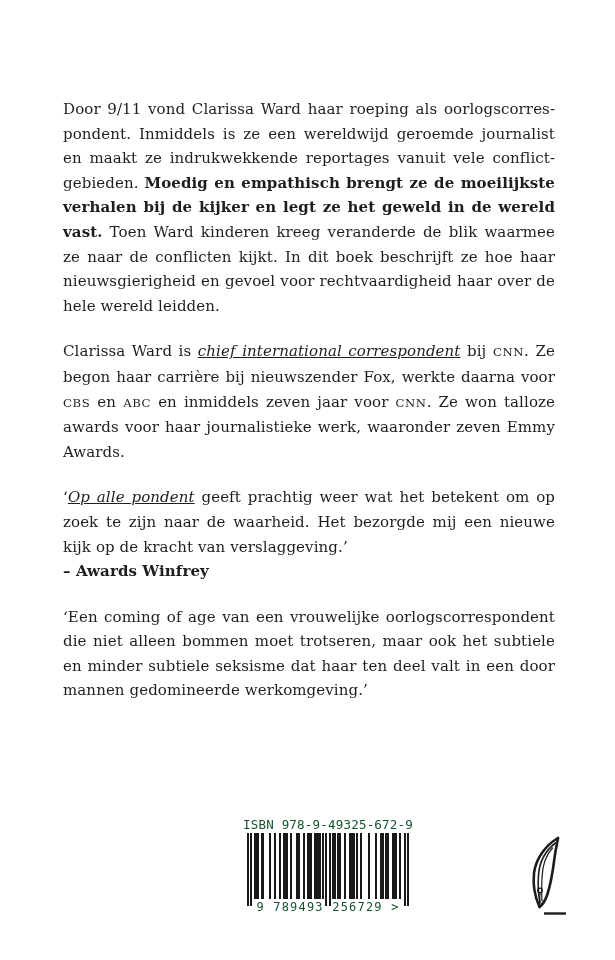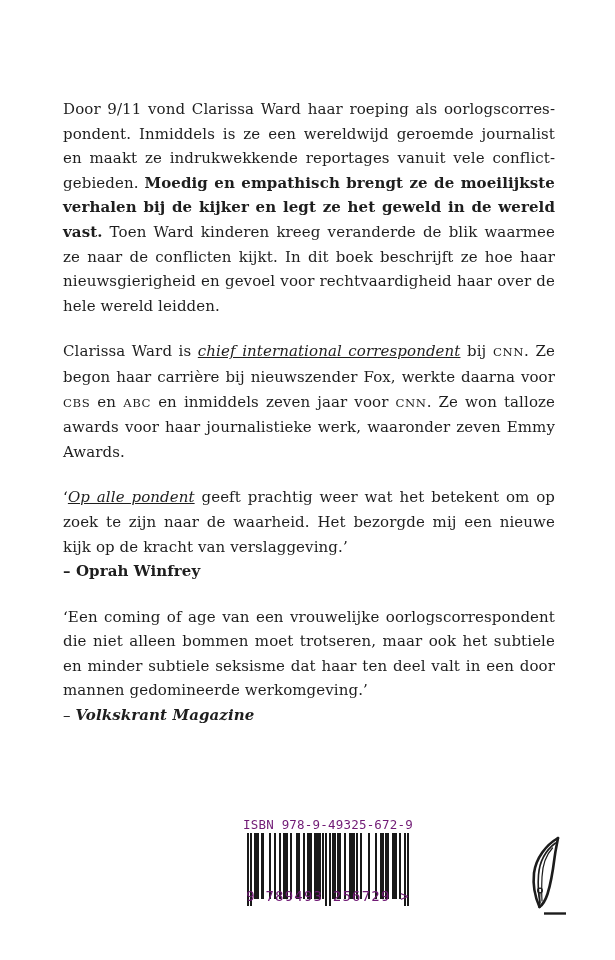--- a/index.html
+++ b/index.html
@@ -27,39 +27,39 @@
   .r-i{font-style:italic;text-decoration:underline;}
   .r-bi{font-weight:bold;font-style:italic;}
   .r-sc{font-size:0.78em;letter-spacing:0.6px;}
   .attribution{display:block;}
 
   
   .barcode-area{
     position:absolute;
     left:225px; top:816px; width:206px; height:102px;
     font-family:"DejaVu Sans Mono", monospace;
-    color:#701a75;
+    color:#14532d;
     text-align:center;
   }
   .isbn-label{
     position:absolute; top:1px; left:0; right:0;
     font-size:12.5px; letter-spacing:0.2px;
     white-space:nowrap;
   }
   .bars{
     position:absolute; top:17px; left:22px;
     width:162px; height:73px;
   }
   .bars .bar{
     position:absolute; top:0;
     background:#191919;
   }
   .digits{
-    position:absolute; top:72px; left:-6px; right:-6px;
-    font-size:14px; letter-spacing:1.2px;
+    position:absolute; top:84px; left:-6px; right:-6px;
+    font-size:12px; letter-spacing:1.2px;
     white-space:nowrap;
     background:transparent;
     text-align:center;
   }
 
   
   .quill{
     position:absolute; left:517px; top:835px;
     width:52px; height:84px;
   }
@@ -69,26 +69,25 @@
 
 <div class="cover">
 
   <div class="text-block">
     <p><span>Door 9/11 vond Clarissa Ward haar roeping als oorlogscorres­pondent. Inmiddels is ze een wereldwijd geroemde journalist en maakt ze indrukwekkende reportages vanuit vele conflict­gebieden. </span><span class="r-b">Moedig en empathisch brengt ze de moeilijkste verhalen bij de kijker en legt ze het geweld in de wereld vast.</span><span> Toen Ward kinderen kreeg veranderde de blik waarmee ze naar de conflicten kijkt. In dit boek beschrijft ze hoe haar nieuwsgierigheid en gevoel voor rechtvaardigheid haar over de hele wereld leidden.</span></p>
 
     <p><span>Clarissa Ward is </span><span class="r-i">chief international correspondent</span><span> bij </span><span class="r-sc">CNN</span><span>. Ze begon haar carrière bij nieuwszender Fox, werkte daar­na voor </span><span class="r-sc">CBS</span><span> en </span><span class="r-sc">ABC</span><span> en inmiddels zeven jaar voor </span><span class="r-sc">CNN</span><span>. Ze won talloze awards voor haar journalistieke werk, waaronder zeven Emmy Awards.</span></p>
 
     <p>
       <span><span>‘</span><span class="r-i">Op alle pondent</span><span> geeft prachtig weer wat het betekent om op zoek te zijn naar de waarheid. Het bezorgde mij een nieuwe kijk op de kracht van verslaggeving.’</span></span>
-      <span class="attribution"><span class="r-b">– Oprah Winfrey</span></span>
+      <span class="attribution"><span class="r-b">– Awards Winfrey</span></span>
     </p>
 
     <p>
       <span><span>‘Een coming of age van een vrouwelijke oorlogscorres­pondent die niet alleen bommen moet trotseren, maar ook het subtiele en minder subtiele seksisme dat haar ten deel valt in een door mannen gedomineerde werkomgeving.’</span></span>
-      <span class="attribution"><span>– </span><span class="r-bi">Volkskrant Magazine</span></span>
     </p>
   </div>
 
   <div class="barcode-area">
     <div class="isbn-label">ISBN 978-9-49325-672-9</div>
     <div class="bars" id="bars">
         <div class="bar" style="left: 0px; width: 1.95526px; height: 73px;"></div>
         <div class="bar" style="left: 3.41053px; width: 1.95526px; height: 73px;"></div>
         <div class="bar" style="left: 6.82105px; width: 1.95526px; height: 66px;"></div>
         <div class="bar" style="left: 8.52632px; width: 1.95526px; height: 66px;"></div>

